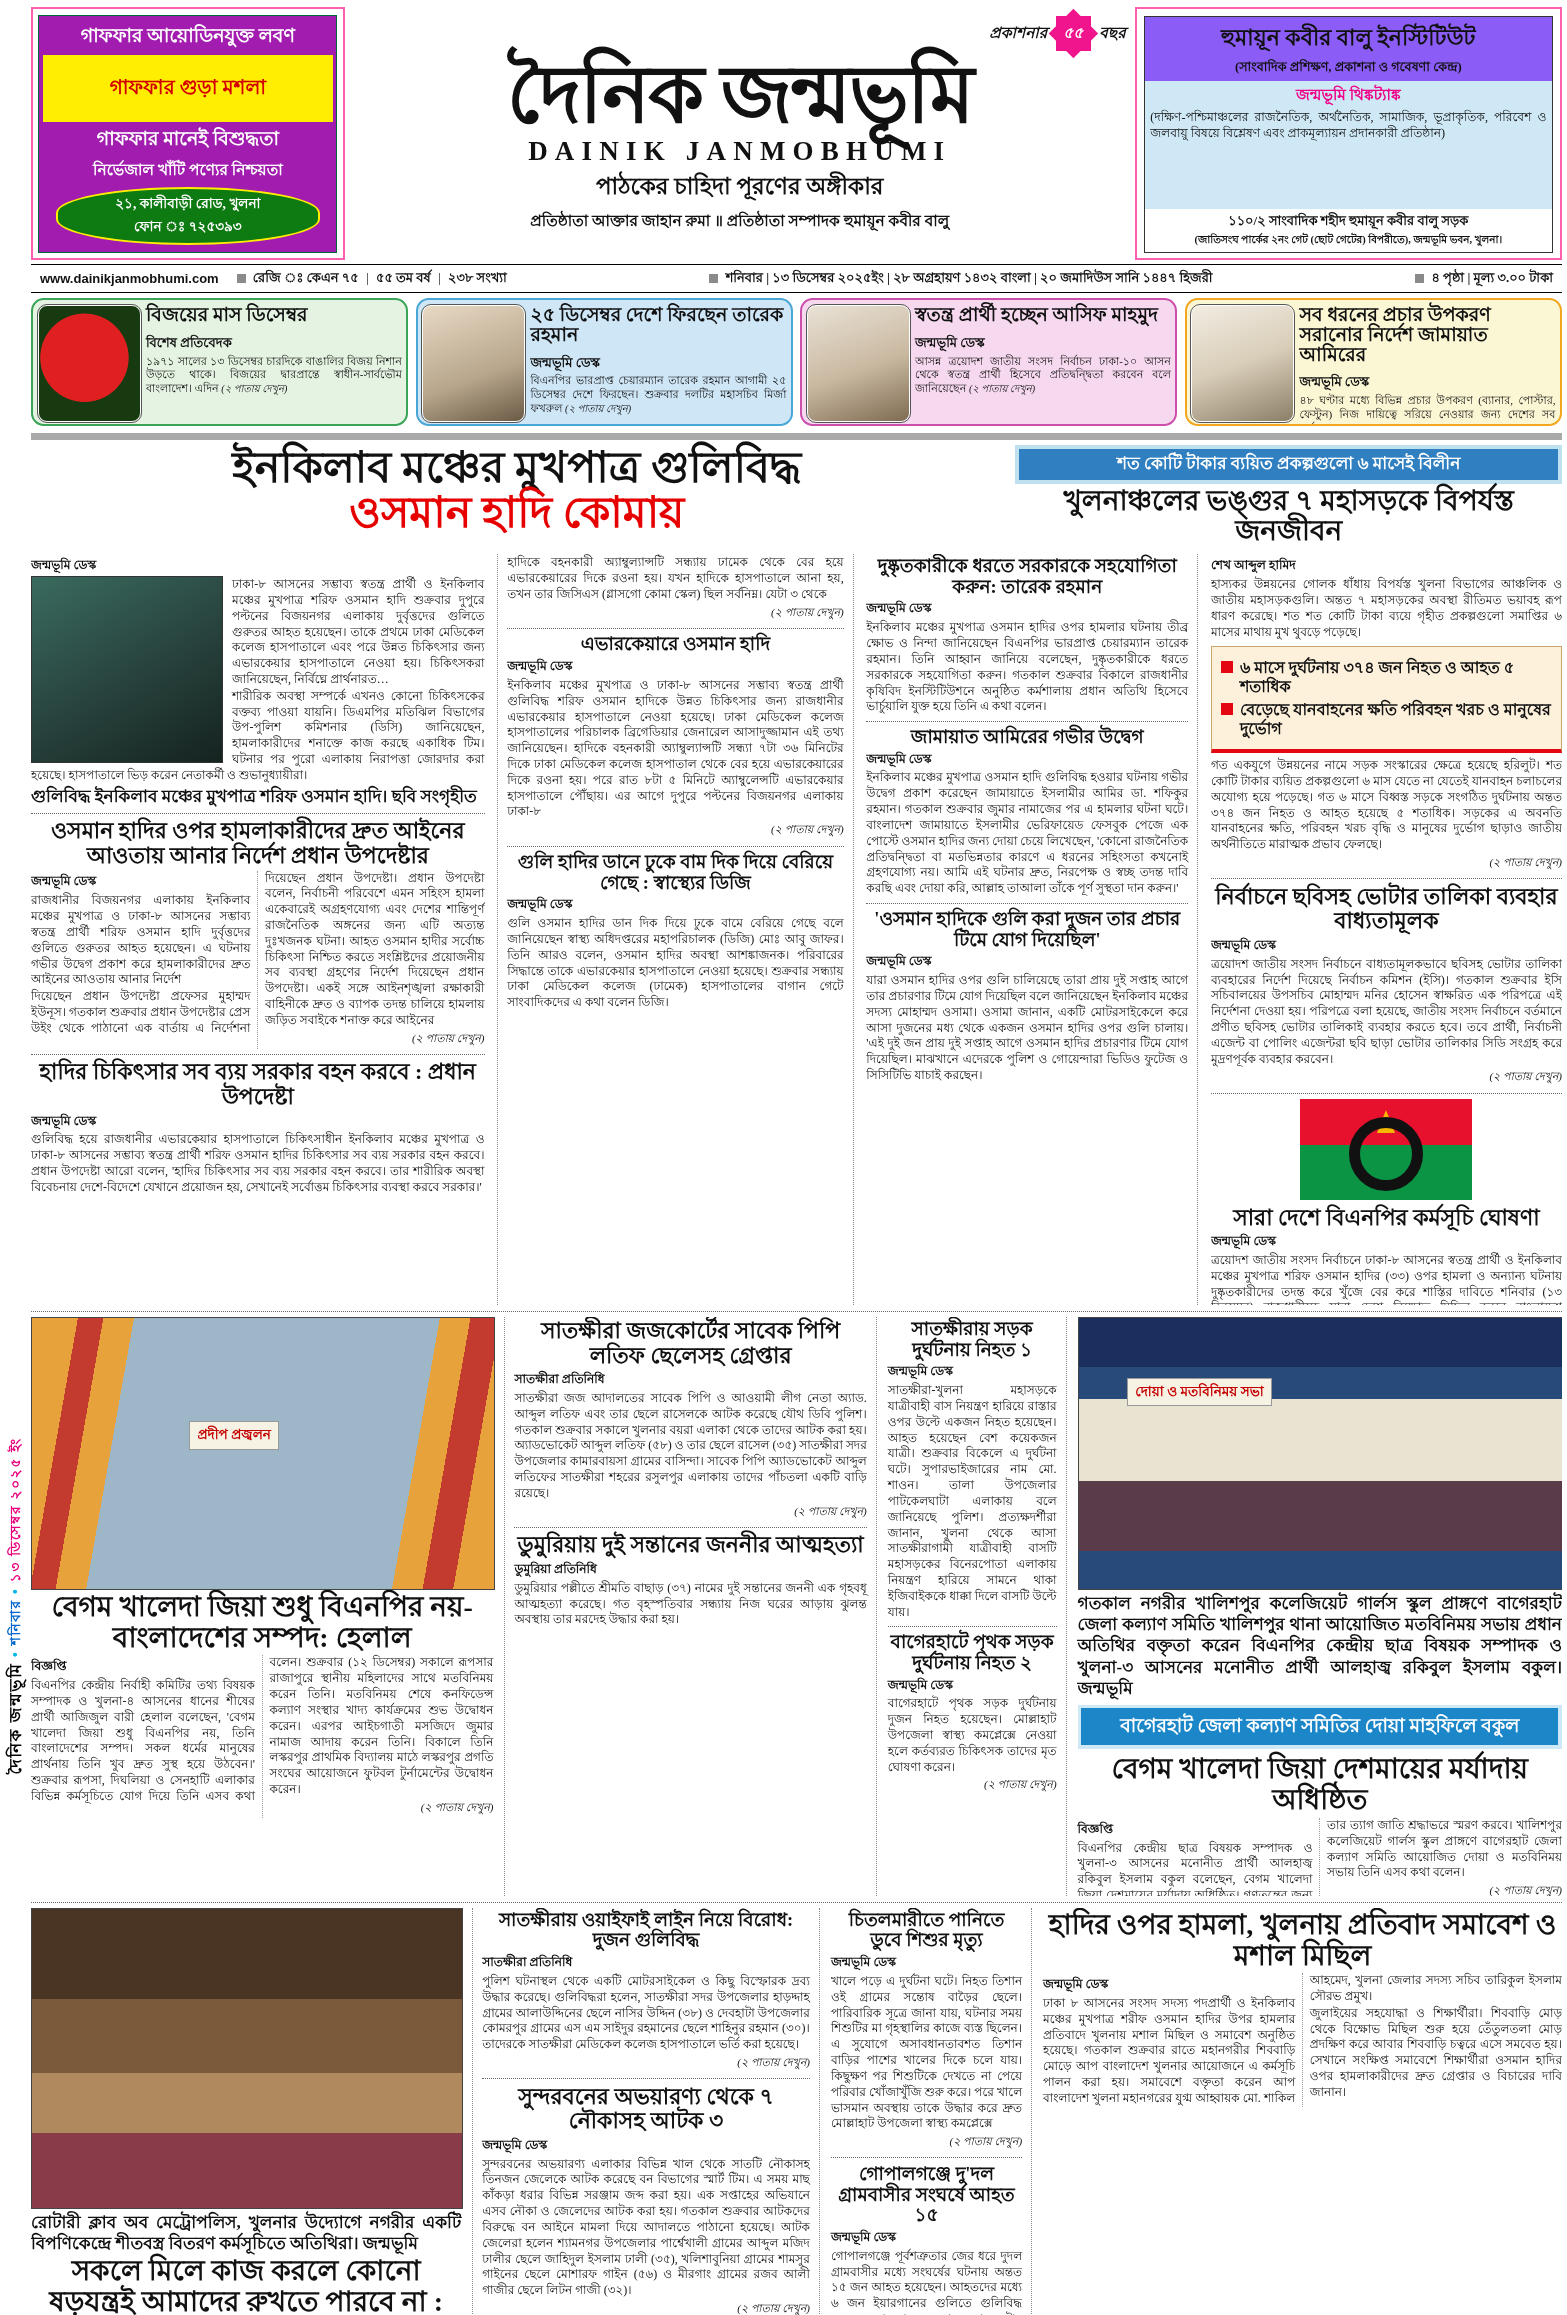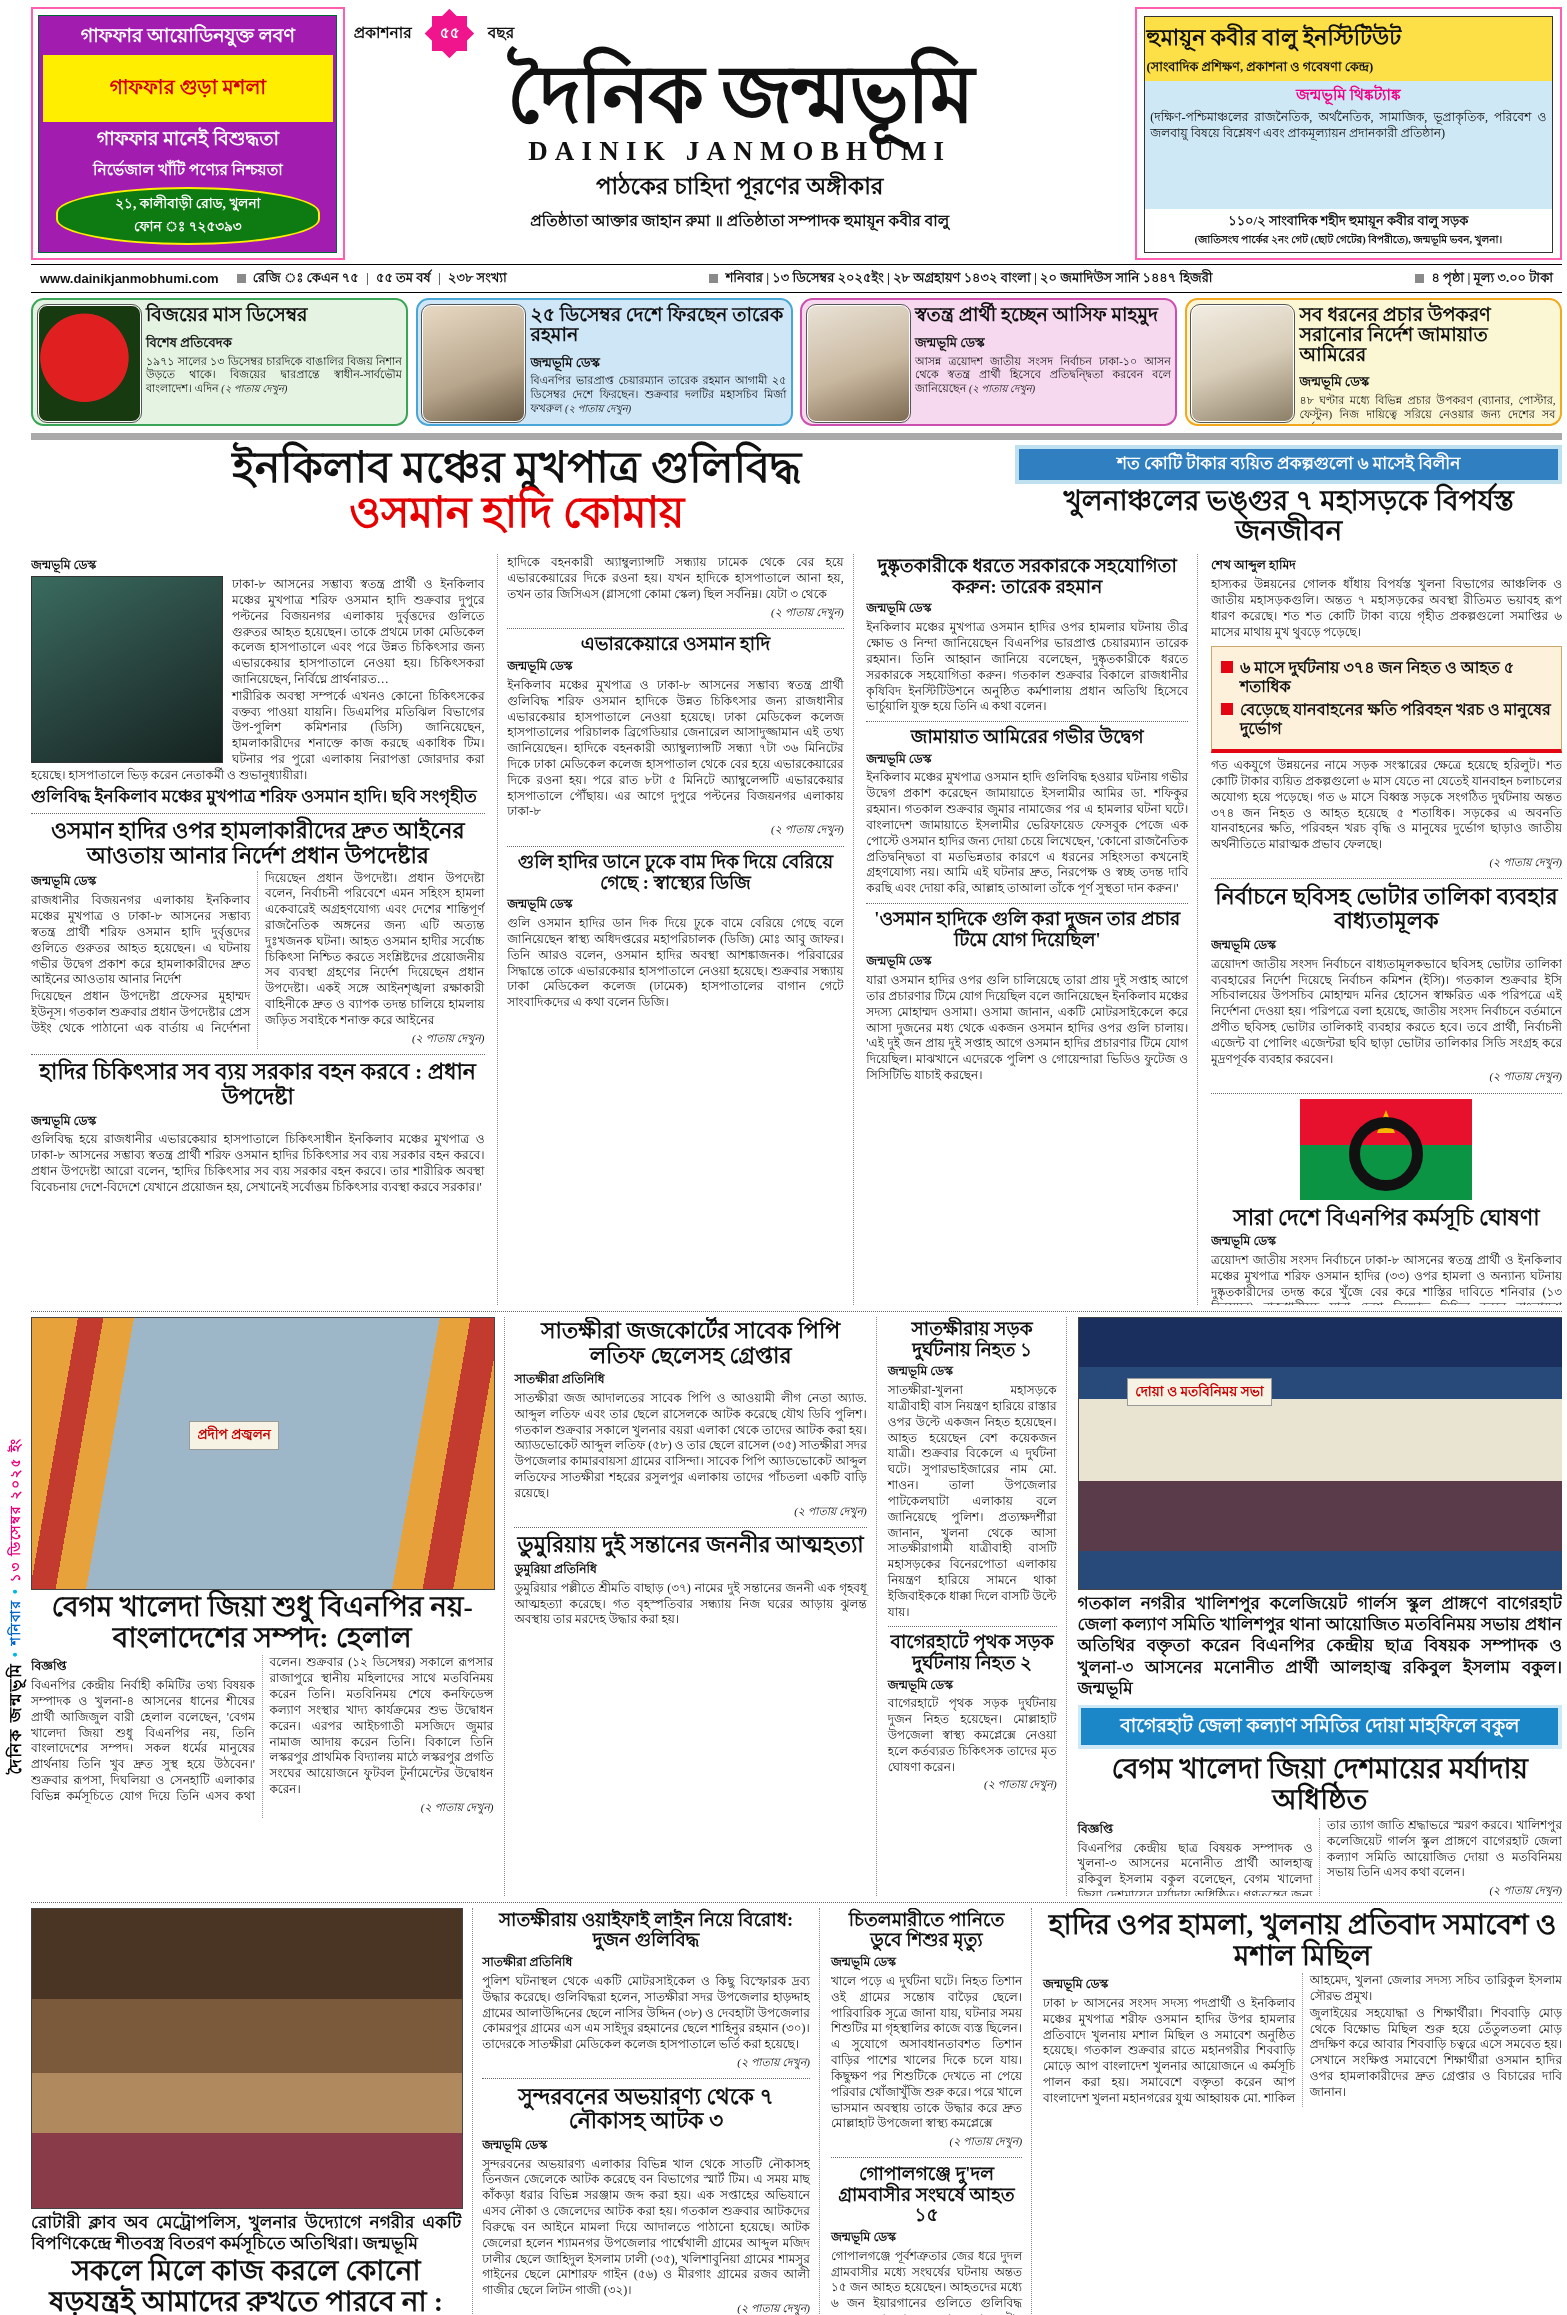--- a/index.html
+++ b/index.html
@@ -19,33 +19,33 @@
   .hdr{display:flex;gap:9px;height:253px;}
   .ad-left{width:299px;border:2.7px solid #ff5fae;padding:5.4px;display:flex;flex-direction:column;}
   .ad-left .inner{flex:1;background:#a21caf;border:0.9px solid #063;color:#fff;text-align:center;
     display:flex;flex-direction:column;justify-content:space-evenly;padding:3.6px;}
   .ad-left .l1,.ad-left .l3,.ad-left .l4{font-weight:bold;font-size:19px;}
   .ad-left .l4{font-size:15.4px;}
   .ad-left .l2{background:#ffee00;color:#d40000;font-weight:bold;font-size:20px;padding:17px 0;}
   .ad-left .oval{background:#0e7a12;color:#fff;font-weight:bold;font-size:13.6px;border:2.7px solid #ffee00;
     border-radius:50% / 45%;padding:3.6px 7.2px;margin:1.8px 12.7px;}
   .mast{flex:1;text-align:center;position:relative;}
-  .anniv{display:flex;align-items:center;justify-content:flex-start;gap:17px;font-weight:bold;font-size:15.4px;margin-top:5.4px;}
+  .anniv{display:flex;align-items:center;justify-content:flex-end;gap:5px;font-weight:bold;font-size:15.4px;margin-top:5.4px;font-style:italic;}
   .badge{position:relative;width:42px;height:42px;display:flex;align-items:center;justify-content:center;}
   .badge:before,.badge:after{content:"";position:absolute;inset:3.6px;background:#f0158c;}
   .badge:after{transform:rotate(45deg);}
   .badge span{position:relative;z-index:2;color:#fff;font-weight:bold;font-size:15.4px;}
   .mast .bn{font-size:80px;line-height:1.0;font-weight:900;letter-spacing:-1.8px;
     font-family:"Liberation Serif",serif;}
   .mast .en{font-size:27px;font-weight:900;letter-spacing:7.2px;margin-top:1.8px;}
   .mast .slogan{font-size:23px;font-weight:bold;margin-top:1px;}
   .mast .founders{font-size:15.4px;font-weight:bold;margin-top:1.8px;}
   .ad-right{width:409px;border:2.7px solid #ff5fae;padding:7.2px;}
   .ad-right .inner{border:1.8px solid #333;height:100%;display:flex;flex-direction:column;}
-  .ar-title{background:#fde047;text-align:left;padding:2.7px 1.8px;font-family:Liberation Serif, serif;}
+  .ar-title{background:#8b5cf6;text-align:center;padding:2.7px 1.8px;font-family:Liberation Serif, serif;}
   .ar-title .t{font-weight:900;font-size:22px;}
   .ar-title .s{font-weight:bold;font-size:12.7px;}
   .ar-think{background:#cfe8f5;text-align:center;padding:2.7px 5.4px;flex:1;}
   .ar-think .tt{color:#ee0088;font-weight:900;font-size:15.4px;}
   .ar-think .dd{font-size:12.2px;text-align:justify;margin-top:1px;line-height:1.3;}
   .ar-addr{text-align:center;padding:2.7px 1.8px;}
   .ar-addr .a1{font-weight:900;font-size:13px;}
   .ar-addr .a2{font-weight:bold;font-size:10.4px;}
 
   

